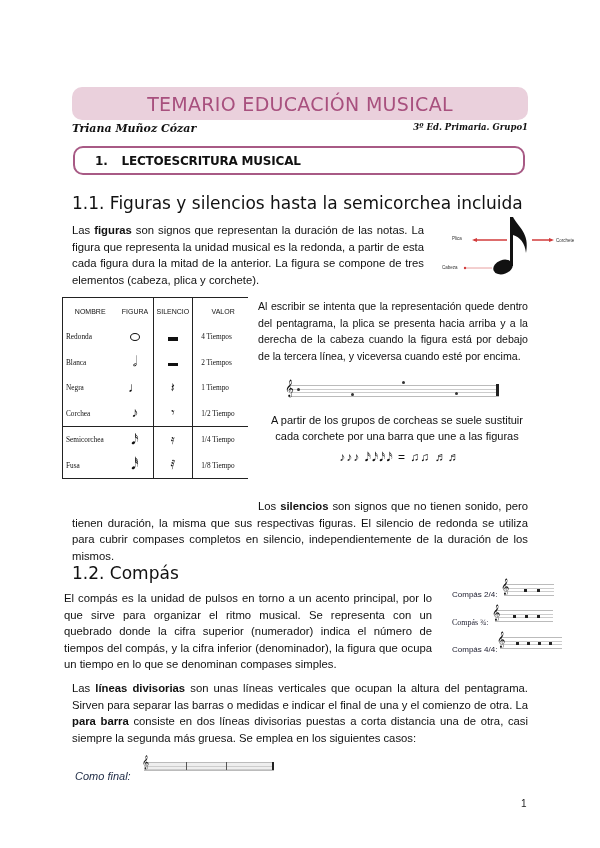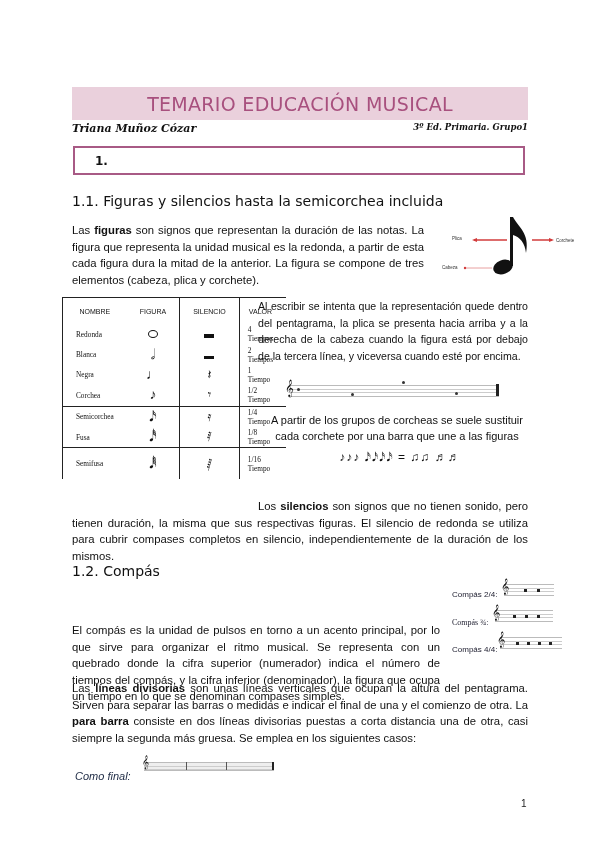--- a/index.html
+++ b/index.html
@@ -1,39 +1,39 @@
 <!DOCTYPE html>
 <html><head>
 <meta charset="utf-8">
 <style>
   html, body { margin: 0; padding: 0; background: #ffffff; }
   body { width: 600px; height: 848px; position: relative; overflow: hidden; font-family: "Liberation Sans", sans-serif; color: #111; }
-  .abs { position: absolute; }
+  .abs { position: absolute; border-radius: 10px; }
 
   .title-band { left: 72px; top: 87px; width: 456px; height: 33px; background: #ead0dc; display: flex; align-items: center; justify-content: center; }
   .title-band span { font-family: "DejaVu Sans", sans-serif; font-size: 19px; color: #a8507e; letter-spacing: 0.3px; }
 
   .author { left: 72px; top: 122px; font-family: "DejaVu Serif", serif; font-style: italic; font-size: 11px; color: #111; font-weight: bold; }
   .course { right: 72px; top: 122px; font-family: "DejaVu Serif", serif; font-style: italic; font-size: 8.5px; color: #111; font-weight: bold; }
 
   .section-box { left: 73px; top: 146px; width: 452px; height: 29px; border: 2px solid #a85a85; box-sizing: border-box; display: flex; align-items: center; padding-left: 20px; }
   .section-box span { font-family: "DejaVu Sans", sans-serif; font-weight: bold; font-size: 12px; letter-spacing: -0.2px; }
 
-  .subhead { font-family: "DejaVu Sans", sans-serif; font-size: 14px; color: #111; }
+  .subhead { font-family: "DejaVu Sans", sans-serif; font-size: 17px; color: #111; }
 
   .para { font-size: 11.3px; line-height: 16.5px; text-align: justify; }
   .para b { font-weight: bold; }
 
   
   .note-diagram { left: 452px; top: 213px; width: 135px; height: 68px; }
   .nd-label { position: absolute; font-size: 4.5px; color: #333; line-height: 5px; }
 
   
   .fig-table { left: 62px; top: 297px; width: 186px; height: 182px; border-collapse: collapse; font-family: "Liberation Serif", serif; }
-  .fig-table td, .fig-table th { padding: 0 13px; font-size: 7.3px; height: 20px; }
+  .fig-table td, .fig-table th { padding: 0 3px; font-size: 7.3px; height: 20px; }
   .fig-table th { font-family: "Liberation Sans", sans-serif; font-weight: normal; font-size: 7px; height: 26px; text-align: center; border-top: 1px solid #222; }
   .fig-table .c1 { border-left: 1px solid #222; width: 52px; text-align: left; }
   .fig-table .c2 { width: 30px; text-align: center; font-size: 14px; }
   .fig-table .c3 { border-left: 1px solid #222; border-right: 1px solid #222; width: 30px; text-align: center; font-size: 13px; }
   .fig-table .c4 { width: 50px; text-align: left; padding-left: 8px; }
   .fig-table tr.sep td { border-bottom: 1px solid #222; }
   .fig-table th.c1 { text-align: center; }
   .fig-table th.c4 { text-align: center; }
 
   .staff { position: absolute; }
@@ -53,20 +53,21 @@
 <body>
 
 <div class="abs title-band">
   <span>TEMARIO EDUCACIÓN MUSICAL</span>
 </div>
 <div class="abs author">Triana Muñoz Cózar</div>
 <div class="abs course">3º Ed. Primaria. Grupo1</div>
 
 <div class="abs section-box">
   <span style="margin-right:14px;">1.</span>
+  <span>LECTOESCRITURA MUSICAL</span>
 </div>
 
 <div class="abs subhead" style="left:72px; top:193px;">1.1. Figuras y silencios hasta la semicorchea incluida</div>
 
 <div class="abs para" style="left:72px; top:222px; width:352px;">
   <span>Las </span><b>figuras</b><span> son signos que representan la duración de las notas. La figura que representa la unidad musical es la redonda, a partir de esta cada figura dura la mitad de la anterior. La figura se compone de tres elementos (cabeza, plica y corchete).</span>
 </div>
 
 <div class="abs note-diagram">
   <svg width="135" height="68" viewBox="0 0 135 68">
@@ -124,26 +125,20 @@
       <td class="c2">𝅘𝅥𝅯</td>
       <td class="c3">𝄿</td>
       <td class="c4">1/4 Tiempo</td>
     </tr>
     <tr class="sep">
       <td class="c1">Fusa</td>
       <td class="c2">𝅘𝅥𝅰</td>
       <td class="c3">𝅀</td>
       <td class="c4">1/8 Tiempo</td>
     </tr>
-    <tr>
-      <td class="c1" style="height:30px;">Semifusa</td>
-      <td class="c2">𝅘𝅥𝅱</td>
-      <td class="c3">𝅁</td>
-      <td class="c4">1/16 Tiempo</td>
-    </tr>
   </tbody>
 </table>
 
 <div class="abs para" style="left:258px; top:298px; width:270px; font-size:10.6px;">Al escribir se intenta que la representación quede dentro del pentagrama, la plica se presenta hacia arriba y a la derecha de la cabeza cuando la figura está por debajo de la tercera línea, y viceversa cuando esté por encima.</div>
 
 <div class="abs staff" style="left:289px; top:385px; width:210px; height:12px;">
   <div class="staff-lines"></div>
   <span style="position:absolute; left:-4px; top:-6px; font-size:15px;">𝄞</span>
   <span style="position:absolute; left:8px; top:3px; width:3px; height:3px; background:#333; border-radius:50%;"></span>
   <span style="position:absolute; left:62px; top:8px; width:3px; height:3px; background:#333; border-radius:50%;"></span>
@@ -154,21 +149,21 @@
 
 <div class="abs center-text" style="left:262px; top:412px; width:270px;">A partir de los grupos de corcheas se suele sustituir cada corchete por una barra que une a las figuras</div>
 <div class="abs beams" style="left:300px; top:450px; width:200px;">♪♪♪  𝅘𝅥𝅯𝅘𝅥𝅯𝅘𝅥𝅯𝅘𝅥𝅯  =  ♫♫  ♬♬</div>
 
 <div class="abs para" style="left:72px; top:498px; width:456px;">
   <span style="display:inline-block; width:186px;"></span><span>Los </span><b>silencios</b><span> son signos que no tienen sonido, pero tienen duración, la misma que sus respectivas figuras. El silencio de redonda se utiliza para cubrir compases completos en silencio, independientemente de la duración de los mismos.</span>
 </div>
 
 <div class="abs subhead" style="left:72px; top:563px;">1.2. Compás</div>
 
-<div class="abs para" style="left:72px; top:590px; width:368px;margin-top:32px;">El compás es la unidad de pulsos en torno a un acento principal, por lo que sirve para organizar el ritmo musical. Se representa con un quebrado donde la cifra superior (numerador) indica el número de tiempos del compás, y la cifra inferior (denominador), la figura que ocupa un tiempo en lo que se denominan compases simples.</div>
+<div class="abs para" style="left:64px; top:590px; width:368px;">El compás es la unidad de pulsos en torno a un acento principal, por lo que sirve para organizar el ritmo musical. Se representa con un quebrado donde la cifra superior (numerador) indica el número de tiempos del compás, y la cifra inferior (denominador), la figura que ocupa un tiempo en lo que se denominan compases simples.</div>
 
 <div class="abs ts-label" style="left:452px; top:590px;">Compás 2/4:</div>
 <div class="abs staff" style="left:504px; top:584px; width:50px; height:10px;">
   <div class="staff-lines"></div>
   <span style="position:absolute; left:-3px; top:-6px; font-size:14px;">𝄞</span>
   <span style="position:absolute; left:20px; top:5px; width:3px; height:3px; background:#222;"></span>
   <span style="position:absolute; left:33px; top:5px; width:3px; height:3px; background:#222;"></span>
 </div>
 <div class="abs ts-label" style="left:452px; top:618px;font-family:Liberation Serif, serif;">Compás ¾:</div>
 <div class="abs staff" style="left:495px; top:610px; width:58px; height:10px;">

